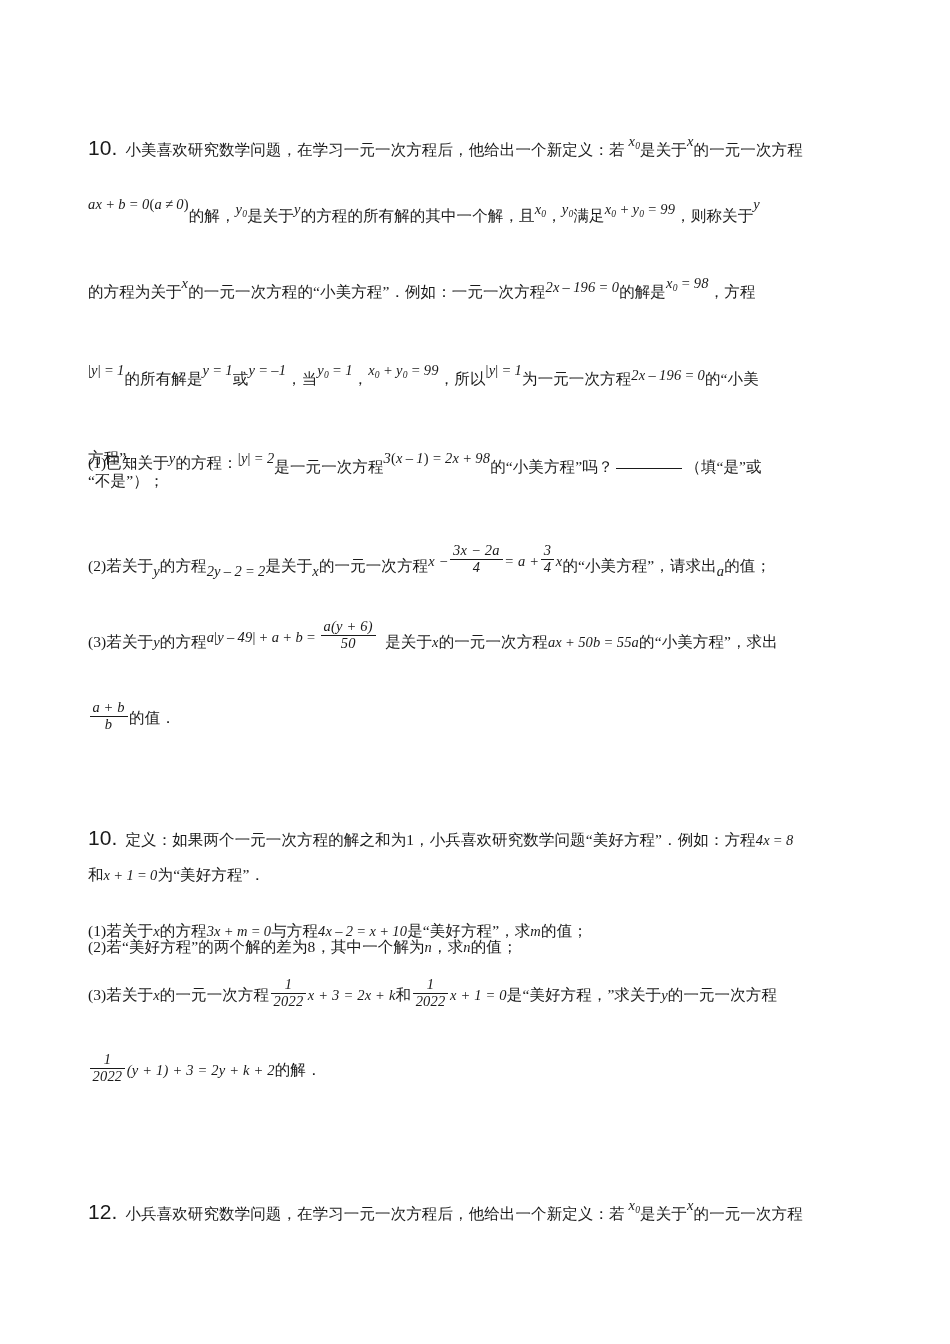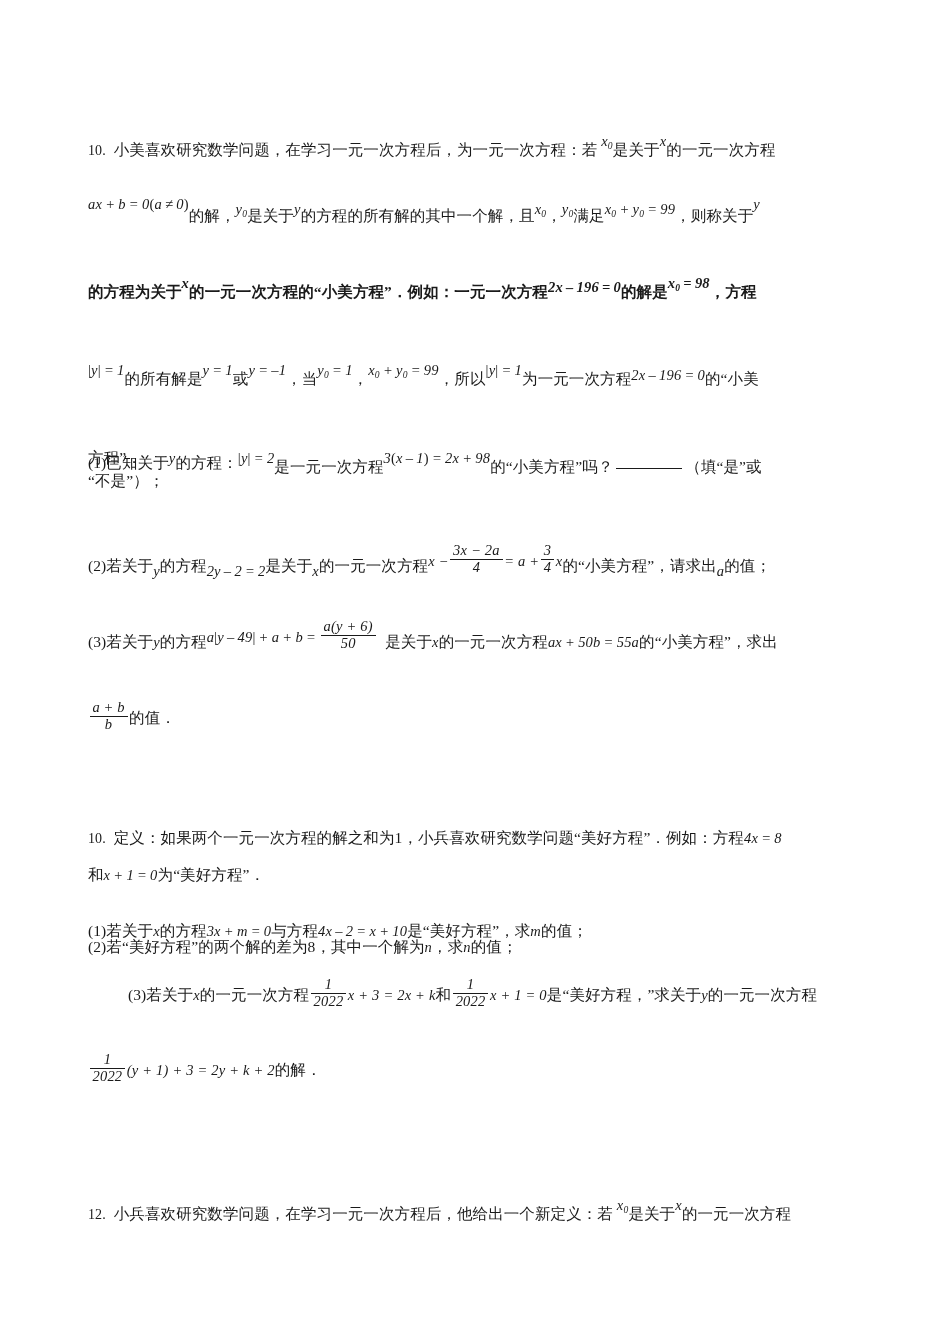--- a/index.html
+++ b/index.html
@@ -28,21 +28,21 @@
   .line {
     position: absolute;
     left: 0;
     width: 778px;
     font-size: 15.5px;
     line-height: 26px;
     white-space: nowrap;
     letter-spacing: 0.1px;
   }
   .cn { font-family: "Liberation Serif", "DejaVu Serif", serif; font-size: 15.5px; }
-  .num { font-family: Liberation Serif, serif; font-size: 14px; }
+  .num { font-family: Liberation Sans, sans-serif; font-size: 21px; }
 
   
   .mth {
     font-family: "Liberation Serif", "DejaVu Serif", serif;
     font-style: italic;
     font-size: 14.5px;
     letter-spacing: 0.2px;
     white-space: nowrap;
   }
   .mth .up { font-style: normal; }
@@ -79,28 +79,28 @@
   .nb { white-space: pre; }
 </style>
 </head>
 <body>
 
 <div class="page">
 
   <div class="q-block" style="top:0;">
 
     <div class="line" style="top:128px;">
-      <span class="num">10.</span><span class="nb">  </span><span class="cn">小美喜欢研究数学问题，在学习一元一次方程后，为一元一次方程：若</span><span class="mth sup-raise"><span class="up"> </span><i>x</i><sub>0</sub></span><span class="cn">是关于</span><span class="mth sup-raise"><i>x</i></span><span class="cn">的一元一次方程</span>
+      <span class="num">10.</span><span class="nb">  </span><span class="cn">小美喜欢研究数学问题，在学习一元一次方程后，他给出一个新定义：若</span><span class="mth sup-raise"><span class="up"> </span><i>x</i><sub>0</sub></span><span class="cn">是关于</span><span class="mth sup-raise"><i>x</i></span><span class="cn">的一元一次方程</span>
     </div>
 
     <div class="line" style="top:191px;">
       <span class="mth raise-sm"><i>ax</i> + <i>b</i> = 0<span class="up">(</span><i>a</i> ≠ 0<span class="up">)</span></span><span class="cn drop-lg" style="vertical-align:-7px">的解，</span><span class="mth"><i>y</i><sub>0</sub></span><span class="cn" style="vertical-align:-7px">是关于</span><span class="mth"><i>y</i></span><span class="cn" style="vertical-align:-7px">的方程的所有解的其中一个解，且</span><span class="mth"><i>x</i><sub>0</sub></span><span class="cn" style="vertical-align:-7px">，</span><span class="mth"><i>y</i><sub>0</sub></span><span class="cn" style="vertical-align:-7px">满足</span><span class="mth"><i>x</i><sub>0</sub> + <i>y</i><sub>0</sub> = 99</span><span class="cn" style="vertical-align:-7px">，则称关于</span><span class="mth raise-sm"><i>y</i></span>
     </div>
 
-    <div class="line" style="top:270px;font-weight:bold;">
+    <div class="line" style="top:270px;">
       <span class="cn">的方程为关于</span><span class="mth sup-raise"><i>x</i></span><span class="cn">的一元一次方程的“小美方程”．例如：一元一次方程</span><span class="mth raise-sm">2<i>x</i> – 196 = 0</span><span class="cn">的解是</span><span class="mth sup-raise"><i>x</i><sub>0</sub> = 98</span><span class="cn">，方程</span>
     </div>
 
     <div class="line" style="top:357px;">
       <span class="mth raise-sm"><span class="abs">|</span><i>y</i><span class="abs">|</span> = 1</span><span class="cn" style="vertical-align:-4px">的所有解是</span><span class="mth raise-sm"><i>y</i> = 1</span><span class="cn" style="vertical-align:-4px">或</span><span class="mth raise-sm"><i>y</i> = –1</span><span class="cn" style="vertical-align:-4px">，当</span><span class="mth raise-sm"><i>y</i><sub>0</sub> = 1</span><span class="cn" style="vertical-align:-4px">，</span><span class="mth raise-sm"><i>x</i><sub>0</sub> + <i>y</i><sub>0</sub> = 99</span><span class="cn" style="vertical-align:-4px">，所以</span><span class="mth raise-sm"><span class="abs">|</span><i>y</i><span class="abs">|</span> = 1</span><span class="cn" style="vertical-align:-4px">为一元一次方程</span><span class="mth">2<i>x</i> – 196 = 0</span><span class="cn" style="vertical-align:-4px">的“小美</span>
     </div>
 
     <div class="line" style="top:421px;margin-top:24px;">
       <span class="cn">方程”．</span>
     </div>
@@ -137,21 +137,21 @@
     </div>
 
     <div class="line" style="top:918px;">
       <span class="cn">(1)若关于</span><span class="mth"><i>x</i></span><span class="cn">的方程</span><span class="mth">3<i>x</i> + <i>m</i> = 0</span><span class="cn">与方程</span><span class="mth">4<i>x</i> – 2 = <i>x</i> + 10</span><span class="cn">是“美好方程”，求</span><span class="mth"><i>m</i></span><span class="cn">的值；</span>
     </div>
 
     <div class="line" style="top:934px;">
       <span class="cn">(2)若“美好方程”的两个解的差为8，其中一个解为</span><span class="mth"><i>n</i></span><span class="cn">，求</span><span class="mth"><i>n</i></span><span class="cn">的值；</span>
     </div>
 
-    <div class="line" style="top:977px;margin-left:40px;">
+    <div class="line" style="top:977px;">
       <span class="cn">(3)若关于</span><span class="mth"><i>x</i></span><span class="cn">的一元一次方程</span><span class="mth"><span class="frac"><span class="n">1</span><span class="d">2022</span></span><span>x + 3 = 2x + k</span></span><span class="cn">和</span><span class="mth"><span class="frac"><span class="n">1</span><span class="d">2022</span></span><span>x + 1 = 0</span></span><span class="cn">是“美好方程，”求关于</span><span class="mth"><i>y</i></span><span class="cn">的一元一次方程</span>
     </div>
 
     <div class="line" style="top:1052px;">
       <span class="mth"><span class="frac"><span class="n">1</span><span class="d">2022</span></span><span>(y + 1) + 3 = 2y + k + 2</span></span><span class="cn">的解．</span>
     </div>
   </div>
 
   <div class="q-block" style="top:0;">
     <div class="line" style="top:1192px;">

